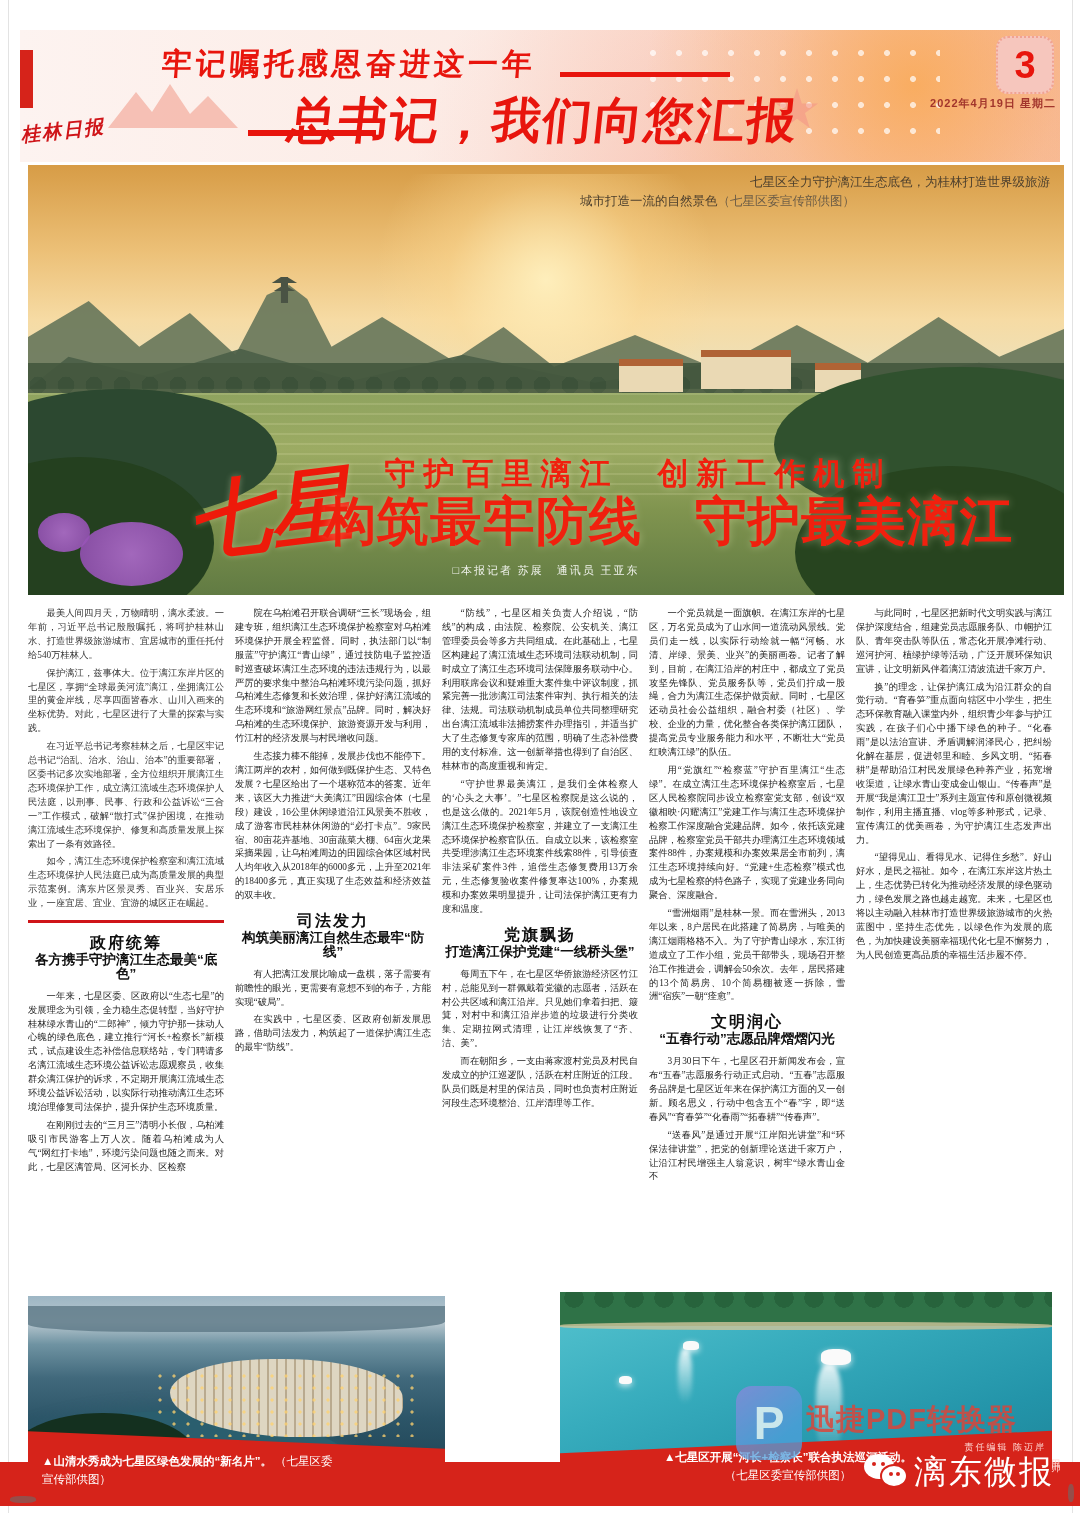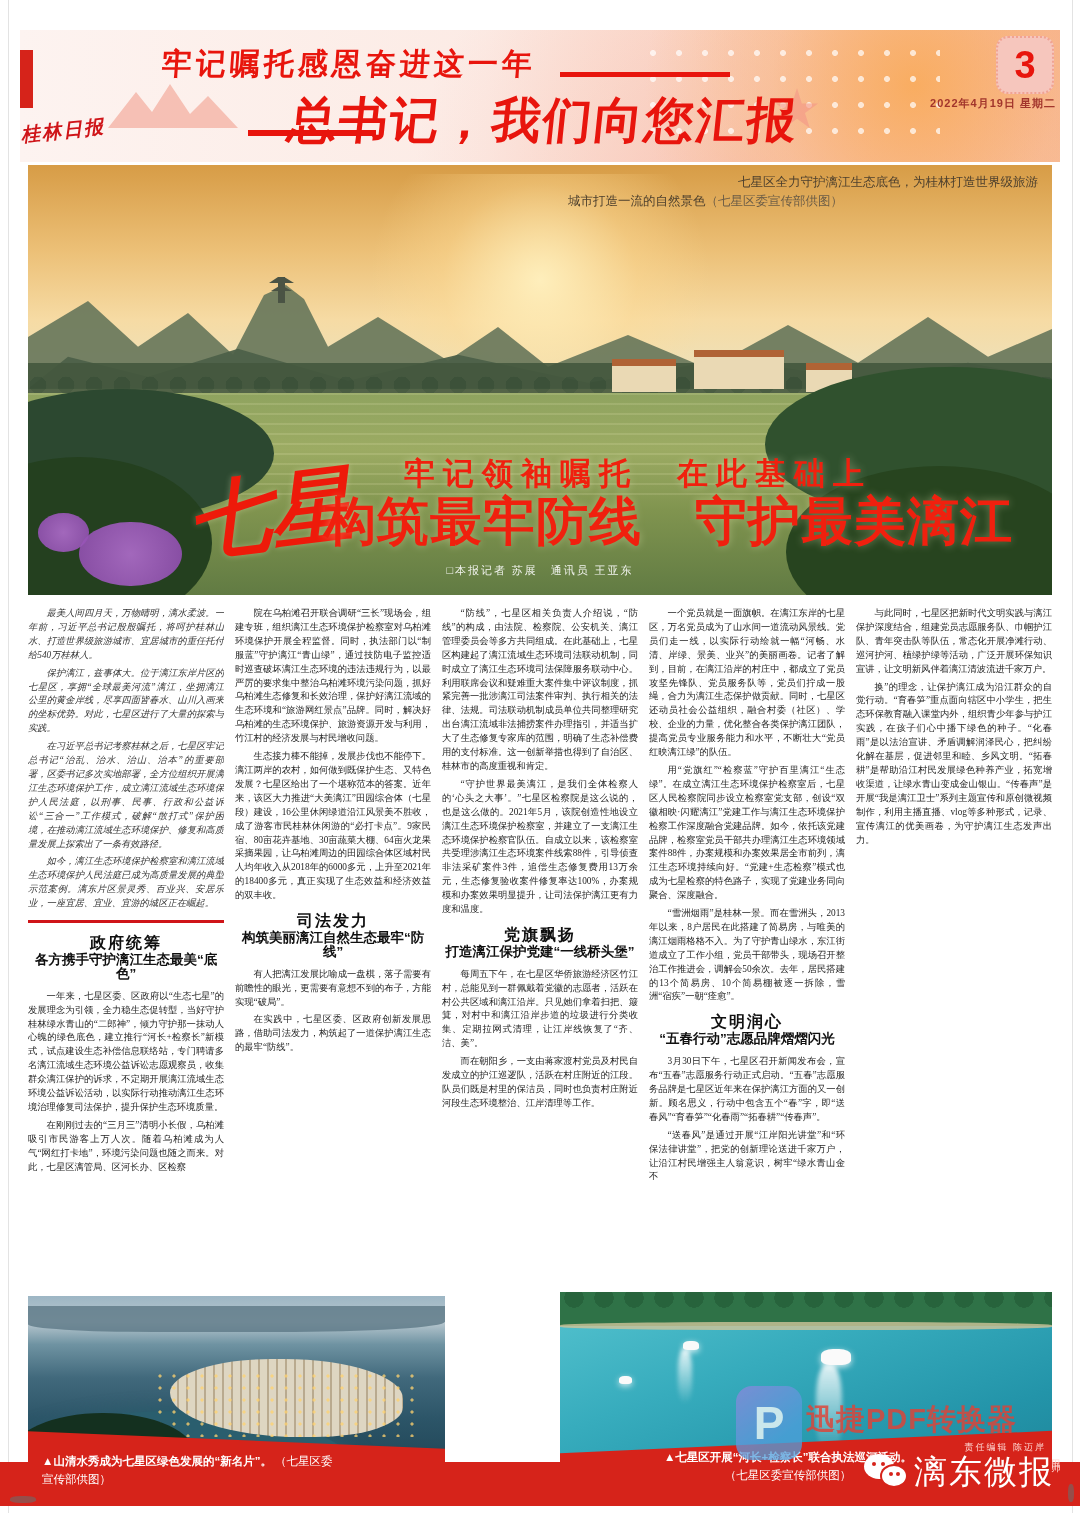--- a/index.html
+++ b/index.html
@@ -26,21 +26,21 @@
     letter-spacing:2px;transform:skewX(-6deg);font-family:"Liberation Sans",sans-serif;white-space:nowrap;}
   .star-deco{position:absolute;left:755px;top:58px;width:44px;height:44px;background:rgba(244,150,135,.6);
     clip-path:polygon(50% 0%,61% 35%,98% 35%,68% 57%,79% 91%,50% 70%,21% 91%,32% 57%,2% 35%,39% 35%);}
   .page-stamp{position:absolute;right:6px;top:6px;width:54px;height:54px;background:#f6c6bd;
     border-radius:12px;border:2px dotted #f0a293;display:flex;align-items:center;justify-content:center;}
   .page-num{font-size:38px;font-weight:900;color:#e8150d;font-family:"Liberation Sans",sans-serif;}
   .issue-date{position:absolute;right:4px;top:66px;font-size:11px;font-weight:bold;color:#a2352c;
     font-family:"Liberation Sans",sans-serif;letter-spacing:1px;}
   
   .hero{position:absolute;left:28px;top:165px;width:1024px;height:430px;overflow:hidden;
-    background:linear-gradient(180deg,#d79c46 0%,#ecc077 20%,#f6dba4 36%,#efe0b6 46%,#e6d8a8 52%);}
+    background:linear-gradient(180deg,#d79c46 0%,#ecc077 20%,#f6dba4 36%,#efe0b6 46%,#e6d8a8 52%);padding-left:12px;}
   .hero-sun{position:absolute;left:30%;top:2%;width:40%;height:55%;
     background:radial-gradient(circle at 50% 45%, rgba(255,240,190,.95), rgba(255,220,150,.4) 40%, transparent 70%);}
   .hero-mtns{position:absolute;left:0;top:26%;width:100%;height:26%;}
   .hero-treeband{position:absolute;left:0;top:46%;width:100%;height:11%;
     background:radial-gradient(circle 14px at 10px 22px,#3a5038 60%,transparent 61%) 0 0/28px 30px,#44583e;
     opacity:.9;}
   .hero-water{position:absolute;left:0;top:53%;width:100%;height:47%;
     background:linear-gradient(180deg,#8fa35f,#9cab63 28%,#80944f 58%,#617b43);}
   .hero-streaks{position:absolute;left:0;top:53%;width:100%;height:24%;opacity:.5;
     background:repeating-linear-gradient(180deg,rgba(255,248,205,.28) 0 2px,transparent 2px 10px);}
@@ -65,21 +65,21 @@
   .hero-headline{position:absolute;left:296px;top:322px;font-size:52px;font-weight:900;color:#f0200e;
     font-family:Liberation Sans, sans-serif;letter-spacing:1px;white-space:nowrap;
     text-shadow:0 0 8px rgba(255,255,200,.35);}
   .hero-byline{position:absolute;left:0;right:0;top:398px;text-align:center;font-size:11px;
     color:rgba(255,255,255,.9);letter-spacing:2px;filter:blur(.7px);}
   
   .columns{position:absolute;left:28px;top:607px;width:1024px;height:690px;display:flex;gap:11px;}
   .col{width:196px;height:690px;overflow:hidden;font-size:9.3px;line-height:13.9px;
     text-align:justify;color:#242424;}
   .col p{margin:0 0 4px;text-indent:2em;}
-  .col p.intro{font-style:italic;color:#343434;}
+  .col p.intro{color:#343434;}
   .col-divider{border-top:3px solid #cf1418;margin:9px 0 13px;}
   .sec-h{font-size:16px;font-weight:bold;color:#101010;text-align:center;margin:11px 0 3px;
     font-family:"Liberation Sans",sans-serif;letter-spacing:2px;}
   .sec-sub{font-size:13.5px;font-weight:bold;color:#101010;text-align:center;margin:0 0 9px;
     font-family:"Liberation Sans",sans-serif;}
   
   .photo{position:absolute;overflow:hidden;}
   .photo-left{left:28px;top:1296px;width:417px;height:186px;
     background:linear-gradient(180deg,#9db6c4 0%,#b9c8d0 14%,#6f93a2 26%,#41697c 44%,#2c5568 66%,#1d4050 100%);}
   .pl-mtn{position:absolute;left:0;top:10px;width:100%;height:26px;background:#5c7886;border-radius:0 0 40% 30%;opacity:.8;}
@@ -178,21 +178,21 @@
     <div class="bank r2"></div>
     <div class="purple-tree"></div>
     <div class="purple-tree small"></div>
     <div class="hero-caption">
       <div>七星区全力守护漓江生态底色，为桂林打造世界级旅游</div>
       <div class="row2">
         <span>城市打造一流的自然景色</span>
         <span class="credit">（七星区委宣传部供图）</span>
       </div>
     </div>
-    <div class="hero-kicker">牢记领袖嘱托　在此基础上</div>
+    <div class="hero-kicker">守护百里漓江　创新工作机制</div>
     <div class="hero-brand">七星</div>
     <div class="hero-headline">构筑最牢防线　守护最美漓江</div>
     <div class="hero-byline">□本报记者 苏展　通讯员 王亚东</div>
   </div>
 
   <div class="columns" id="columns">
       <div class="col">
         <p class="intro">最美人间四月天，万物晴明，漓水柔波。一年前，习近平总书记殷殷嘱托，将呵护桂林山水、打造世界级旅游城市、宜居城市的重任托付给540万桂林人。</p>
         <p class="intro">保护漓江，兹事体大。位于漓江东岸片区的七星区，享拥“全球最美河流”漓江，坐拥漓江公里的黄金岸线，尽享四面皆春水、山川入画来的坐标优势。对此，七星区进行了大量的探索与实践。</p>
         <p class="intro">在习近平总书记考察桂林之后，七星区牢记总书记“治乱、治水、治山、治本”的重要部署，区委书记多次实地部署，全方位组织开展漓江生态环境保护工作，成立漓江流域生态环境保护人民法庭，以刑事、民事、行政和公益诉讼“三合一”工作模式，破解“散打式”保护困境，在推动漓江流域生态环境保护、修复和高质量发展上探索出了一条有效路径。</p>
@@ -224,20 +224,21 @@
         <p>用“党旗红”“检察蓝”守护百里漓江“生态绿”。在成立漓江生态环境保护检察室后，七星区人民检察院同步设立检察室党支部，创设“双徽相映·闪耀漓江”党建工作与漓江生态环境保护检察工作深度融合党建品牌。如今，依托该党建品牌，检察室党员干部共办理漓江生态环境领域案件88件，办案规模和办案效果居全市前列，漓江生态环境持续向好。“党建+生态检察”模式也成为七星检察的特色路子，实现了党建业务同向聚合、深度融合。</p>
         <p>“雪洲烟雨”是桂林一景。而在雪洲头，2013年以来，8户居民在此搭建了简易房，与唯美的漓江烟雨格格不入。为了守护青山绿水，东江街道成立了工作小组，党员干部带头，现场召开整治工作推进会，调解会50余次。去年，居民搭建的13个简易房、10个简易棚被逐一拆除，雪洲“宿疾”一朝“痊愈”。</p>
         <div class="sec-h">文明润心</div>
         <div class="sec-sub">“五春行动”志愿品牌熠熠闪光</div>
         <p>3月30日下午，七星区召开新闻发布会，宣布“五春”志愿服务行动正式启动。“五春”志愿服务品牌是七星区近年来在保护漓江方面的又一创新。顾名思义，行动中包含五个“春”字，即“送春风”“育春笋”“化春雨”“拓春耕”“传春声”。</p>
         <p>“送春风”是通过开展“江岸阳光讲堂”和“环保法律讲堂”，把党的创新理论送进千家万户，让沿江村民增强主人翁意识，树牢“绿水青山金不</p>
       </div>
       <div class="col">
         <p>与此同时，七星区把新时代文明实践与漓江保护深度结合，组建党员志愿服务队、巾帼护江队、青年突击队等队伍，常态化开展净滩行动、巡河护河、植绿护绿等活动，广泛开展环保知识宣讲，让文明新风伴着漓江清波流进千家万户。</p>
         <p>换”的理念，让保护漓江成为沿江群众的自觉行动。“育春笋”重点面向辖区中小学生，把生态环保教育融入课堂内外，组织青少年参与护江实践，在孩子们心中播下绿色的种子。“化春雨”是以法治宣讲、矛盾调解润泽民心，把纠纷化解在基层，促进邻里和睦、乡风文明。“拓春耕”是帮助沿江村民发展绿色种养产业，拓宽增收渠道，让绿水青山变成金山银山。“传春声”是开展“我是漓江卫士”系列主题宣传和原创微视频制作，利用主播直播、vlog等多种形式，记录、宣传漓江的优美画卷，为守护漓江生态发声出力。</p>
+        <p>“望得见山、看得见水、记得住乡愁”。好山好水，是民之福祉。如今，在漓江东岸这片热土上，生态优势已转化为推动经济发展的绿色驱动力，绿色发展之路也越走越宽。未来，七星区也将以主动融入桂林市打造世界级旅游城市的火热蓝图中，坚持生态优先，以绿色作为发展的底色，为加快建设美丽幸福现代化七星不懈努力，为人民创造更高品质的幸福生活步履不停。</p>
       </div>
     </div>
 
   <div class="photo photo-left">
     <div class="pl-mtn"></div>
     <div class="pl-river"></div>
     <div class="pl-city"></div>
     <div class="pl-lights"></div>
     <div class="pl-trees"></div>
     <div class="ribbon left"></div>

